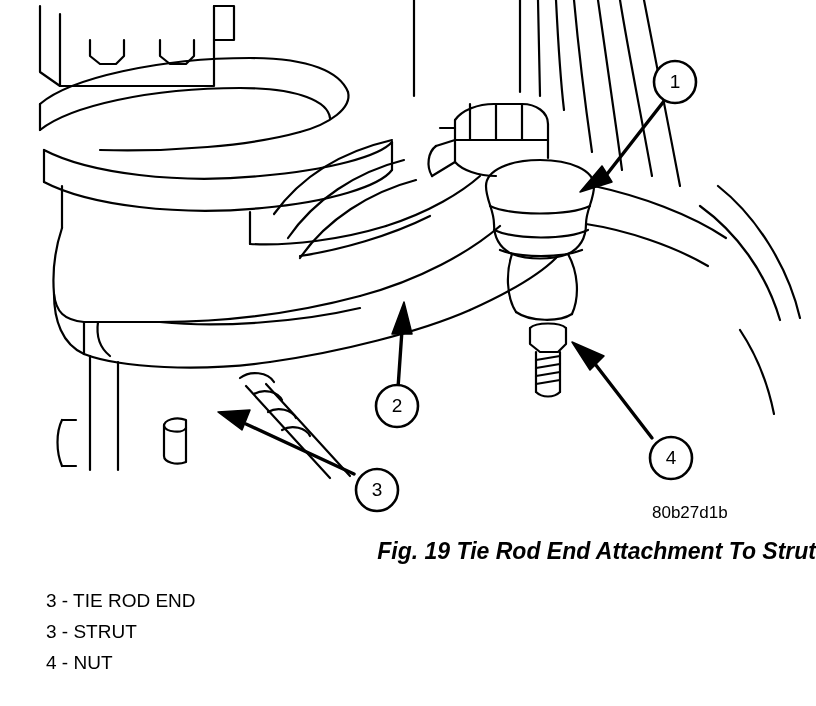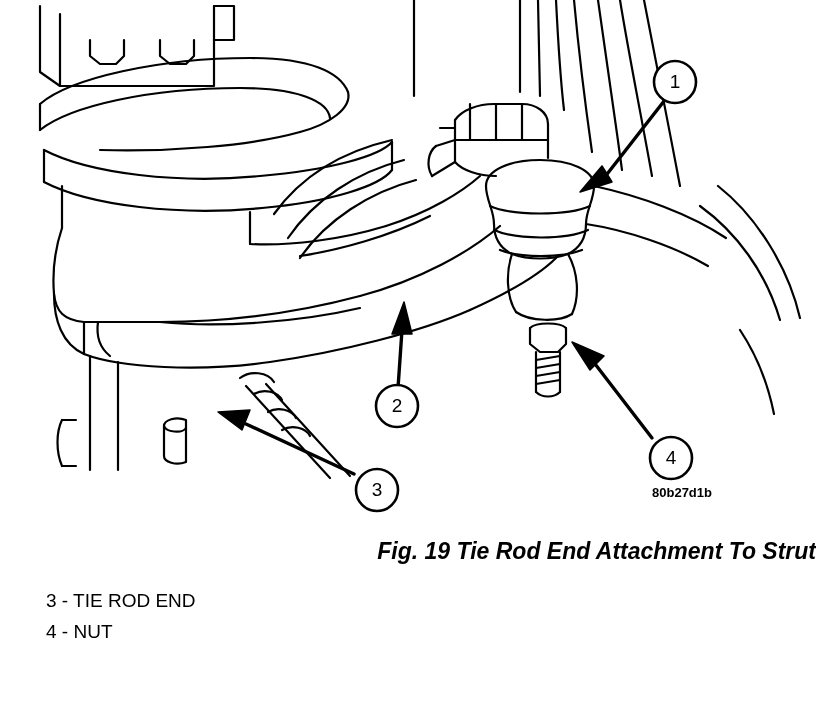--- a/index.html
+++ b/index.html
@@ -29,23 +29,23 @@
     font-family: "Liberation Sans", sans-serif;
     font-size: 19px;
     font-weight: normal;
     fill: #000000;
     text-anchor: middle;
     dominant-baseline: middle;
   }
   #part-code {
     position: absolute;
     left: 652px;
-    top: 485px;
-    font-size: 13px;
-    font-weight: bold;
+    top: 503px;
+    font-size: 17px;
+    font-weight: normal;
     font-family: "Liberation Sans", sans-serif;
     letter-spacing: 0px;
   }
   #fig-caption {
     position: absolute;
     left: 0;
     top: 538px;
     width: 816px;
     text-align: right;
     font-size: 23px;
@@ -219,14 +219,15 @@
     </g>
   </svg>
 </div>
 
 <div id="part-code">80b27d1b</div>
 
 <div id="fig-caption">Fig. 19 Tie Rod End Attachment To Strut</div>
 
 <div id="legend">
   <div class="legend-item">3 - TIE ROD END</div>
+  <div class="legend-item">3 - STRUT</div>
   <div class="legend-item">4 - NUT</div>
 </div>
 
 </body></html>

